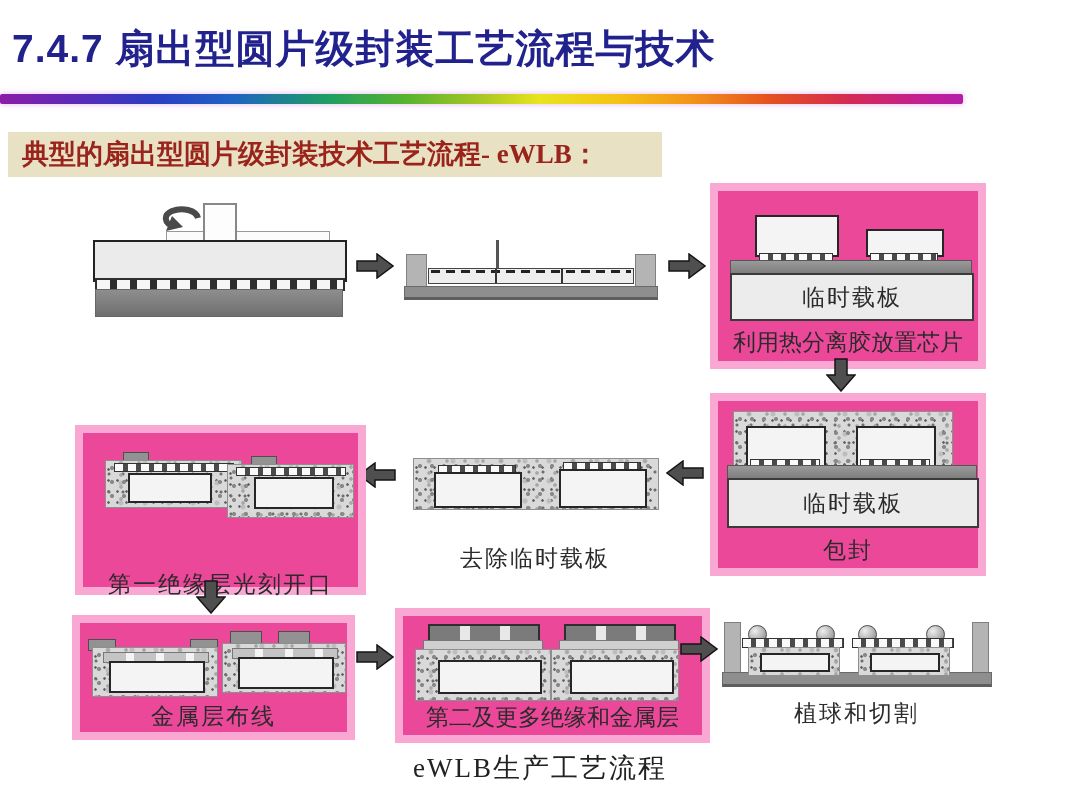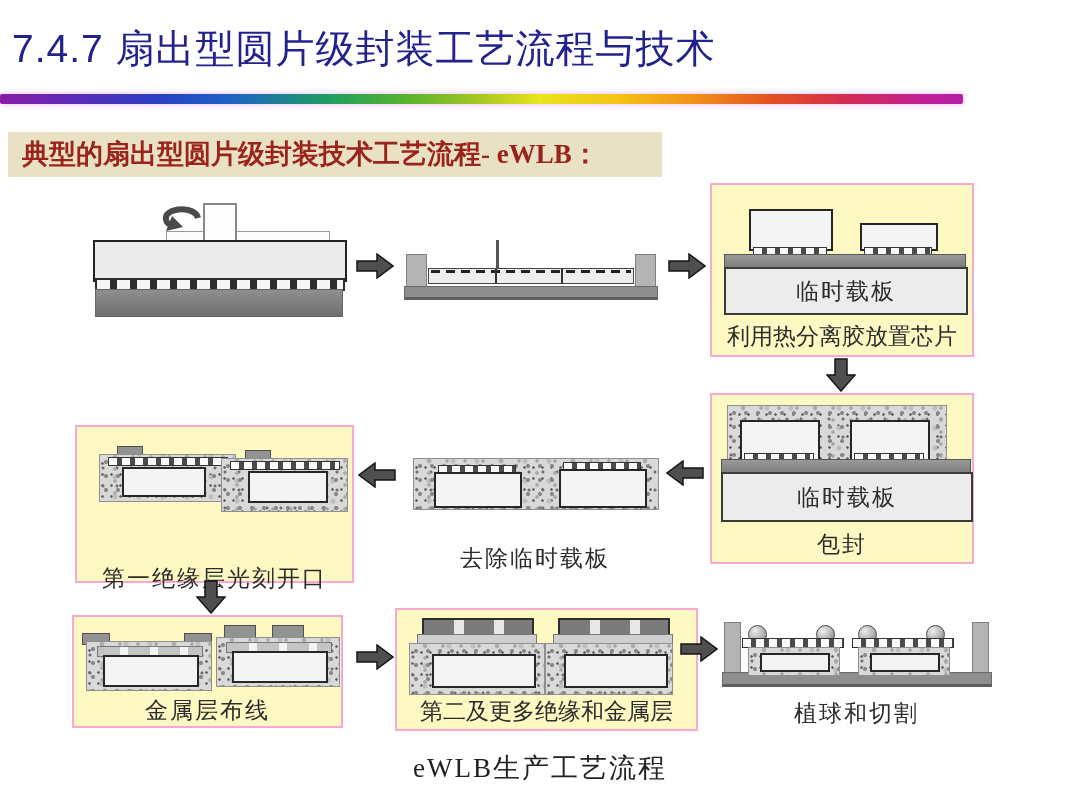--- a/index.html
+++ b/index.html
@@ -1,33 +1,33 @@
 <!DOCTYPE html>
 <html><head>
 <meta charset="utf-8">
 <style>
   html,body{margin:0;padding:0;background:#ffffff;}
   .slide{position:relative;width:1080px;height:810px;background:#ffffff;overflow:hidden;
          font-family:"Liberation Serif", serif;}
 
   
   .title{position:absolute;left:12px;top:22px;width:1000px;
-         font-family:"Liberation Sans", sans-serif;font-weight:400;
+         font-family:"Liberation Sans", sans-serif;font-weight:700;
          font-size:39px;color:#22228e;letter-spacing:1px;}
   .rainbow{position:absolute;left:0;top:94px;width:963px;height:10px;border-radius:2px;
            background:linear-gradient(90deg,#8a1ca8 0%,#5a2bb8 8%,#2a3ec2 16%,#1e62c4 24%,
              #1e9e62 34%,#56b32e 42%,#a8c822 50%,#e8e41e 56%,#f4c414 64%,#f2921a 72%,
              #e4511f 80%,#d42b52 88%,#c21e96 96%,#b41ea8 100%);
            box-shadow:0 0 6px rgba(205,120,220,.55);}
   .banner{position:absolute;left:8px;top:132px;width:640px;height:45px;line-height:45px;
           background:#e8e1c4;color:#9a241c;font-weight:700;font-size:27px;padding-left:14px;}
 
   
   .abs{position:absolute;}
-  .stepbox{position:absolute;border:2px solid #f9a8d4;background:#fef9c3;font-family:Liberation Mono, monospace;}
+  .stepbox{position:absolute;border:8px solid #f9a8d4;background:#ec4899;font-family:Liberation Mono, monospace;}
   .step-label{position:absolute;left:0;width:100%;text-align:center;
               font-size:23px;color:#2b2b2b;letter-spacing:2px;}
   .chip{position:absolute;background:#f4f4f4;border:2px solid #262626;}
   .carrier{position:absolute;background:#ececec;border:2px solid #3a3a3a;
            display:flex;align-items:center;justify-content:center;
            font-size:23px;color:#2b2b2b;letter-spacing:2px;}
   .adhesive{position:absolute;background:linear-gradient(#9a9a9a,#7c7c7c);border:1px solid #555;}
   .pad-strip{position:absolute;height:7px;border:1px solid #333;
              background:repeating-linear-gradient(90deg,#fafafa 0 8px,#4a4a4a 8px 13px);}
   .speckle{position:absolute;background-color:#d9d9d9;border:1px solid #8f8f8f;

